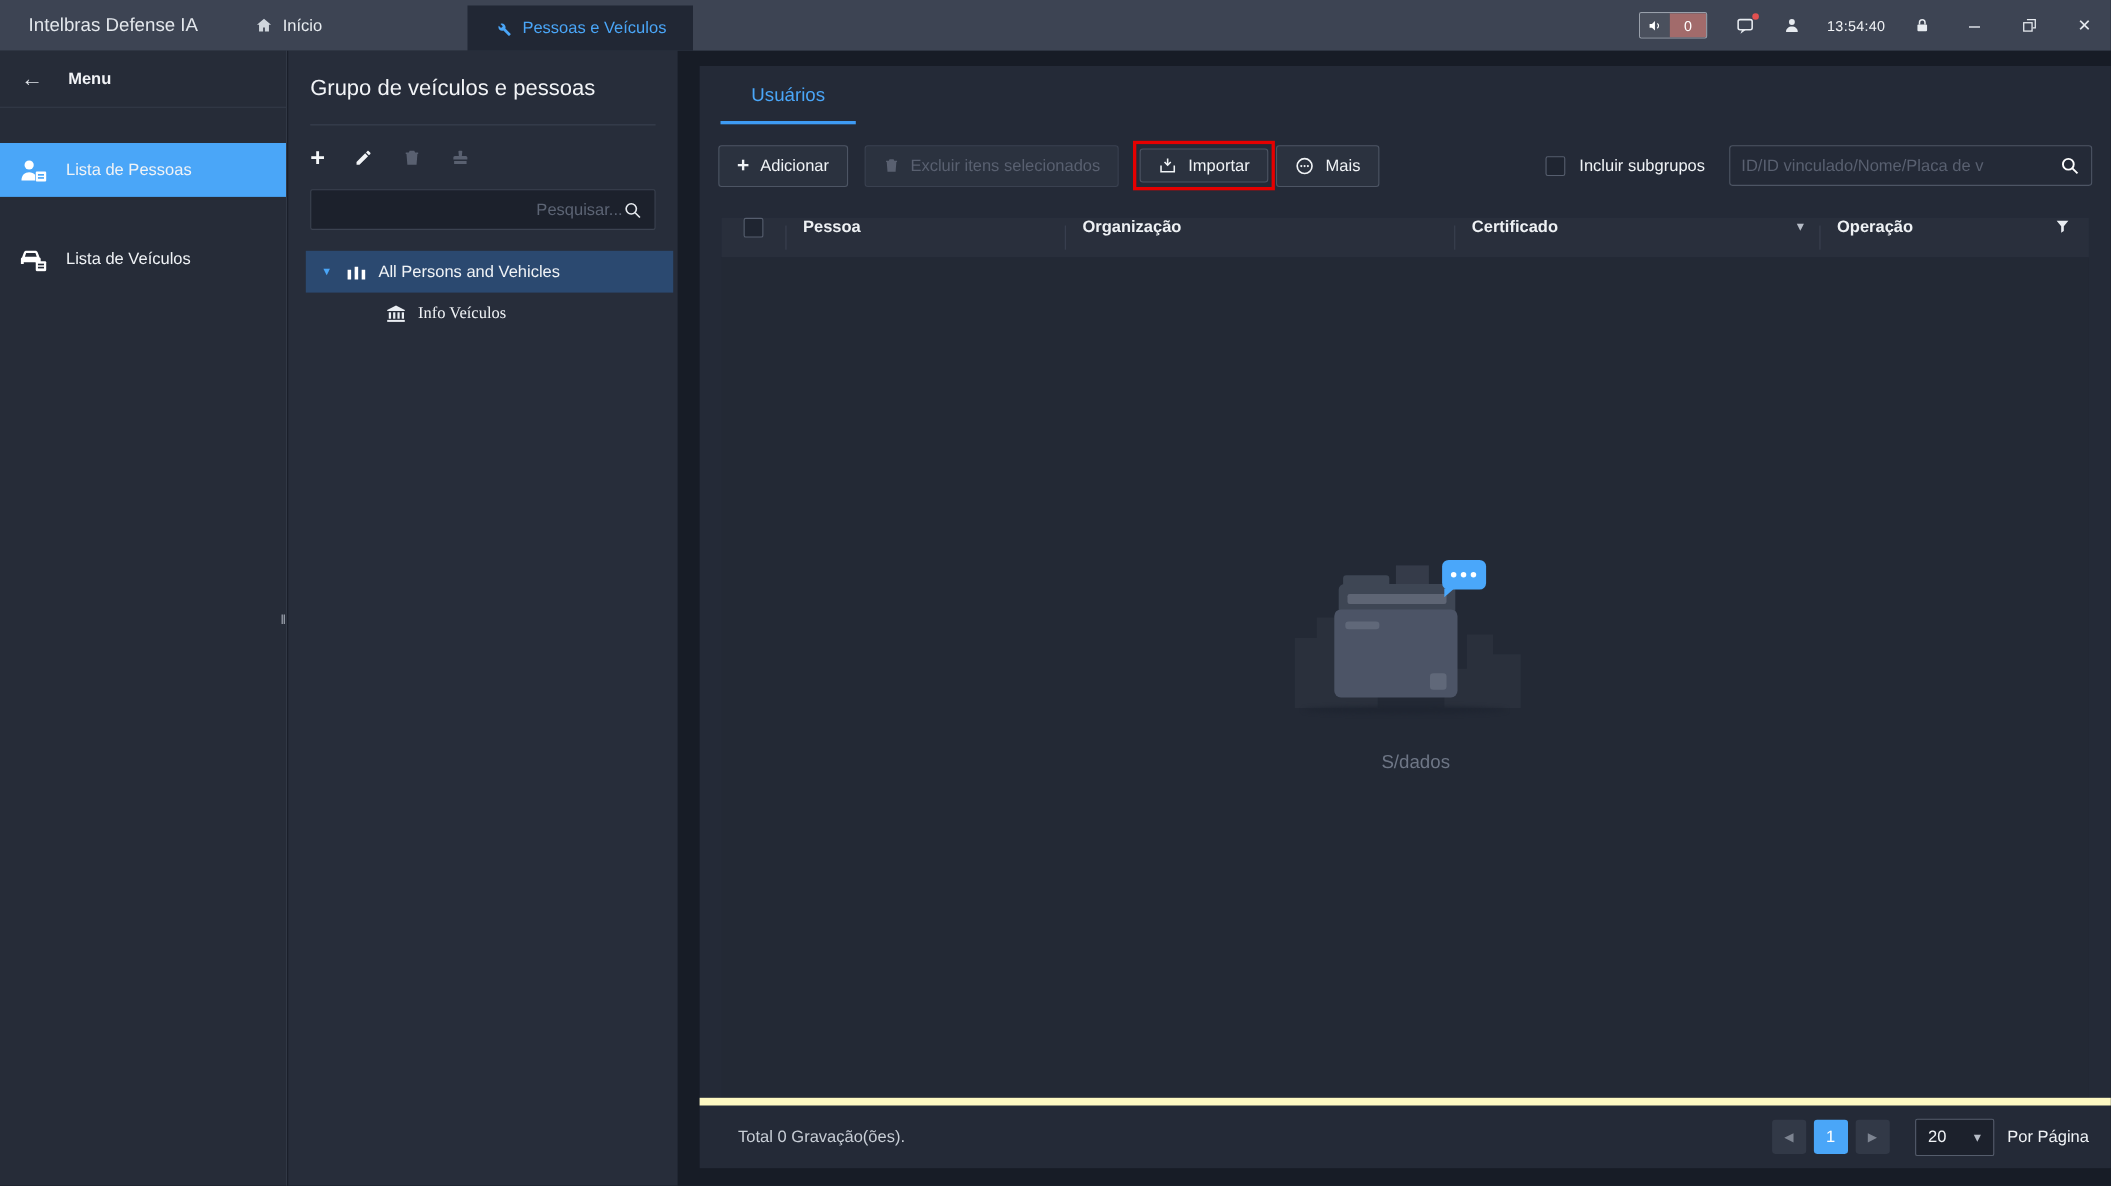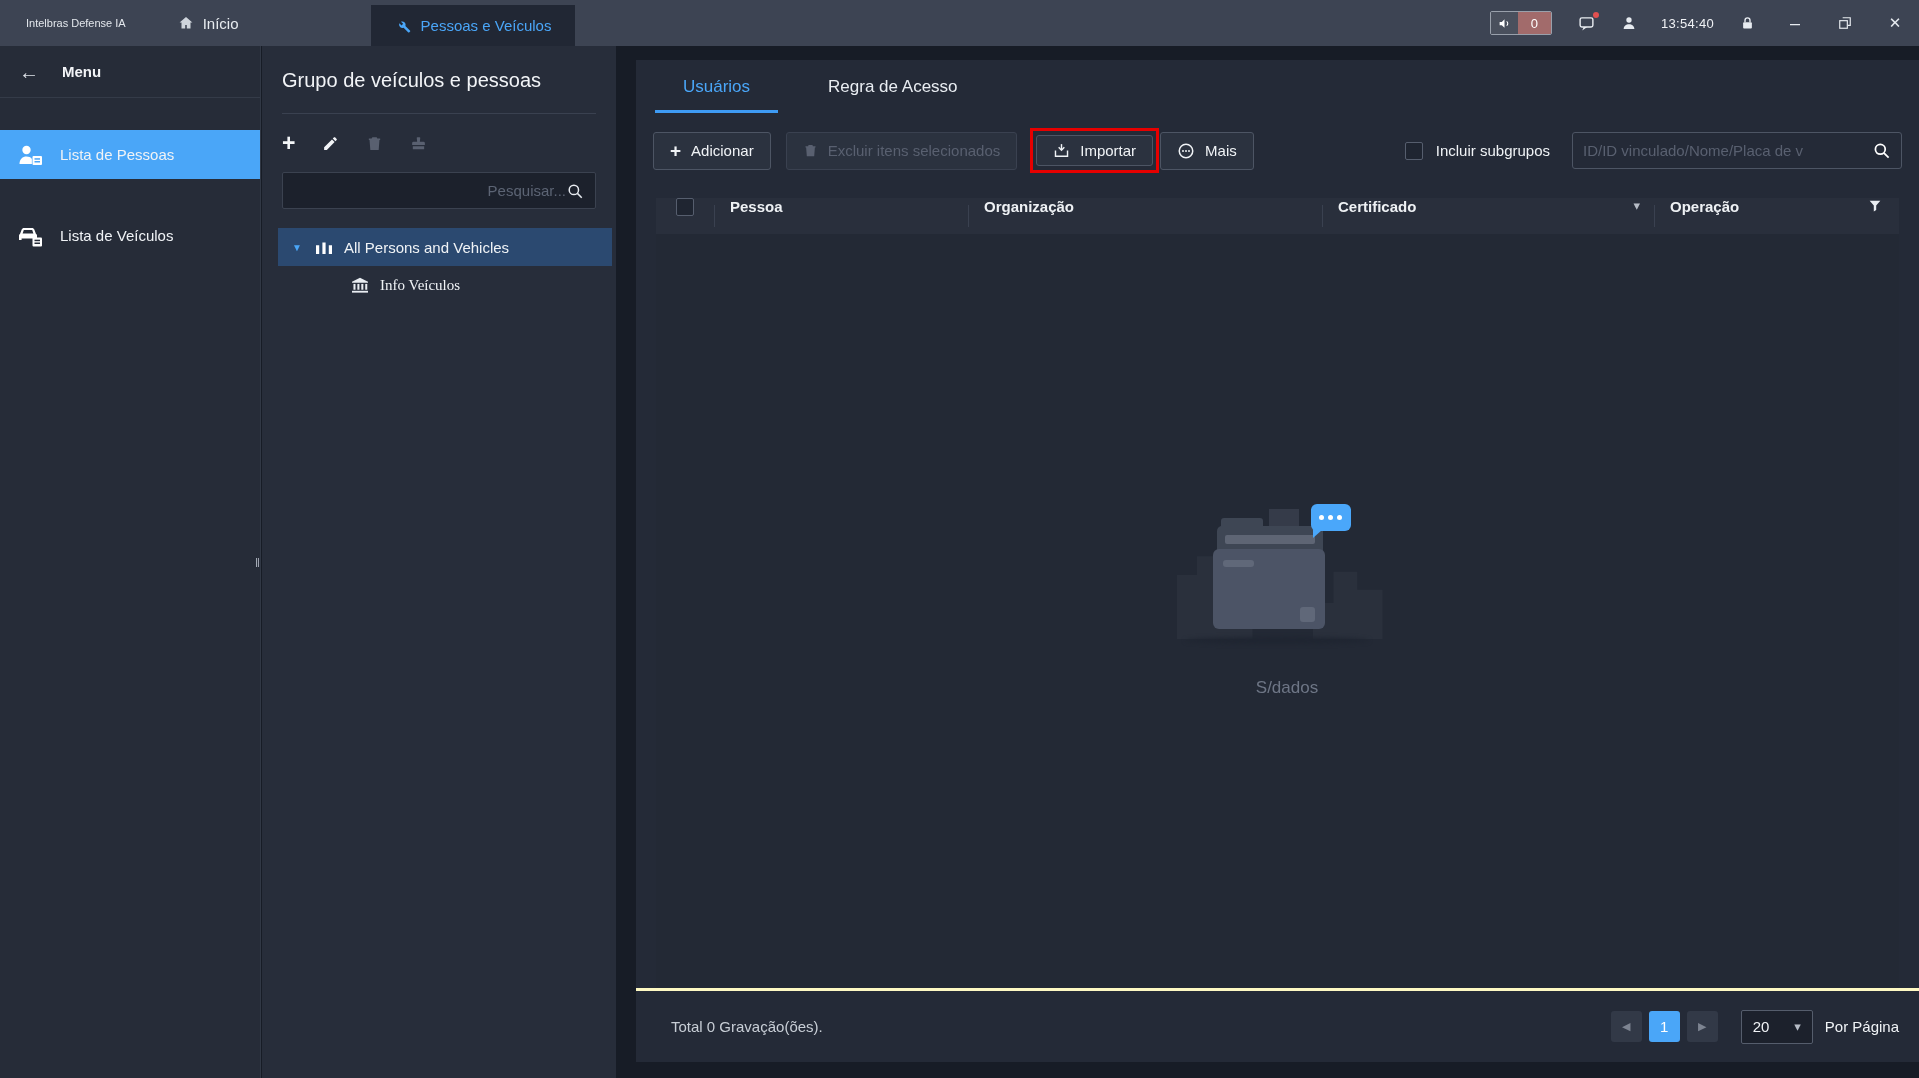--- a/index.html
+++ b/index.html
@@ -1,21 +1,21 @@
 <!DOCTYPE html>
 <html><head>
 <meta charset="utf-8">
 <style>
   *{margin:0;padding:0;box-sizing:border-box;}
   html,body{width:1919px;height:1078px;overflow:hidden;}
   body{background:#171c26;font-family:"Liberation Sans",sans-serif;color:#eef1f5;position:relative;}
 
   
   .titlebar{position:absolute;top:0;left:0;width:1919px;height:46px;background:#3d4453;display:flex;align-items:center;z-index:5;}
-  .logo{font-size:11px;color:#e3e7ec;margin-left:26px;white-space:nowrap;}
+  .logo{font-size:17px;color:#e3e7ec;margin-left:26px;white-space:nowrap;}
   .tab-home{display:flex;align-items:center;gap:9px;margin-left:36px;font-size:15px;color:#e8ecf0;height:100%;padding:0 16px;cursor:default;}
   .tab-active{display:flex;align-items:center;justify-content:center;gap:10px;background:#212734;color:#4aa6f8;font-size:15px;height:41px;align-self:flex-end;padding:0 24px;margin-left:116px;min-width:190px;}
   .tb-right{margin-left:auto;display:flex;align-items:center;margin-right:14px;}
   .spk-group{display:flex;height:24px;border:1px solid #99a0ab;border-radius:2px;overflow:hidden;}
   .spk-cell{width:27px;background:#4a505d;display:flex;align-items:center;justify-content:center;}
   .spk-count{width:33px;background:#a26b6b;display:flex;align-items:center;justify-content:center;font-size:13px;color:#fff;}
   .tb-ic{position:relative;display:flex;align-items:center;justify-content:center;margin-left:26px;}
   .red-dot{position:absolute;top:-3px;right:-4px;width:6px;height:6px;border-radius:50%;background:#e25050;}
   .tb-time{margin-left:24px;font-size:13px;color:#f0f2f5;letter-spacing:.3px;}
   .win-btn{margin-left:30px;font-size:15px;color:#e7ebf0;display:flex;align-items:center;justify-content:center;width:20px;height:20px;}
@@ -95,21 +95,21 @@
   .card-back{position:absolute;left:44px;top:22px;width:106px;height:72px;background:#3e4654;border-radius:5px;}
   .stripe{position:absolute;left:52px;top:31px;width:90px;height:9px;background:#5e6574;border-radius:2px;}
   .card-front{position:absolute;left:40px;top:45px;width:112px;height:80px;background:#4c5466;border-radius:6px;}
   .pill{position:absolute;left:50px;top:56px;width:31px;height:7px;background:#606879;border-radius:3px;}
   .corner{position:absolute;left:127px;top:103px;width:15px;height:15px;background:#606879;border-radius:3px;}
   .shadow{position:absolute;left:12px;bottom:0;width:184px;height:7px;background:#1f2531;border-radius:50%;filter:blur(2px);}
   .bubble{position:absolute;left:138px;top:0;width:40px;height:27px;background:#4aa7fa;border-radius:6px;display:flex;align-items:center;justify-content:center;gap:4px;}
   .bubble i{width:5px;height:5px;border-radius:50%;background:#fff;}
   .bubble .tail{position:absolute;left:2px;bottom:-7px;width:0;height:0;border-left:9px solid #4aa7fa;border-bottom:8px solid transparent;}
 
-  .tfoot{height:74px;border-top:3px solid #fef9c3;display:flex;align-items:center;padding:0 20px;flex:none;}
+  .tfoot{height:64px;border-top:7px solid #fef9c3;display:flex;align-items:center;padding:0 20px;flex:none;}
   .total{margin-left:15px;font-size:15px;color:#c8ced6;}
   .pager{margin-left:auto;display:flex;align-items:center;}
   .pg-btn{width:31px;height:31px;background:#323947;border-radius:3px;display:flex;align-items:center;justify-content:center;color:#7d8491;font-size:11px;}
   .pg-cur{width:31px;height:31px;background:#4aa6f8;border-radius:3px;display:flex;align-items:center;justify-content:center;color:#fff;font-size:15px;margin:0 7px;}
   .page-size{width:72px;height:34px;border:1px solid #555d6c;background:#1c212c;border-radius:2px;display:flex;align-items:center;justify-content:space-between;padding:0 11px;margin-left:23px;font-size:15px;color:#f0f3f6;}
   .per-page{font-size:15px;margin-left:12px;color:#f0f3f6;white-space:nowrap;}
   svg{display:block;}
 </style>
 </head>
 <body>
@@ -268,23 +268,20 @@
       <span>Info Veículos</span>
     </div>
   </div>
 </section>
 
 <main class="main">
 
   <div class="main-tabs">
     <div class="main-tab active">
       <span>Usuários</span>
-    </div>
-    <div class="main-tab">
-      <span>Regra de Acesso</span>
     </div>
   </div>
 
   <div class="toolbar">
     <button class="btn">
       <span class="plus-glyph">+</span>
       <span>Adicionar</span>
     </button>
 
     <button class="btn disabled">

